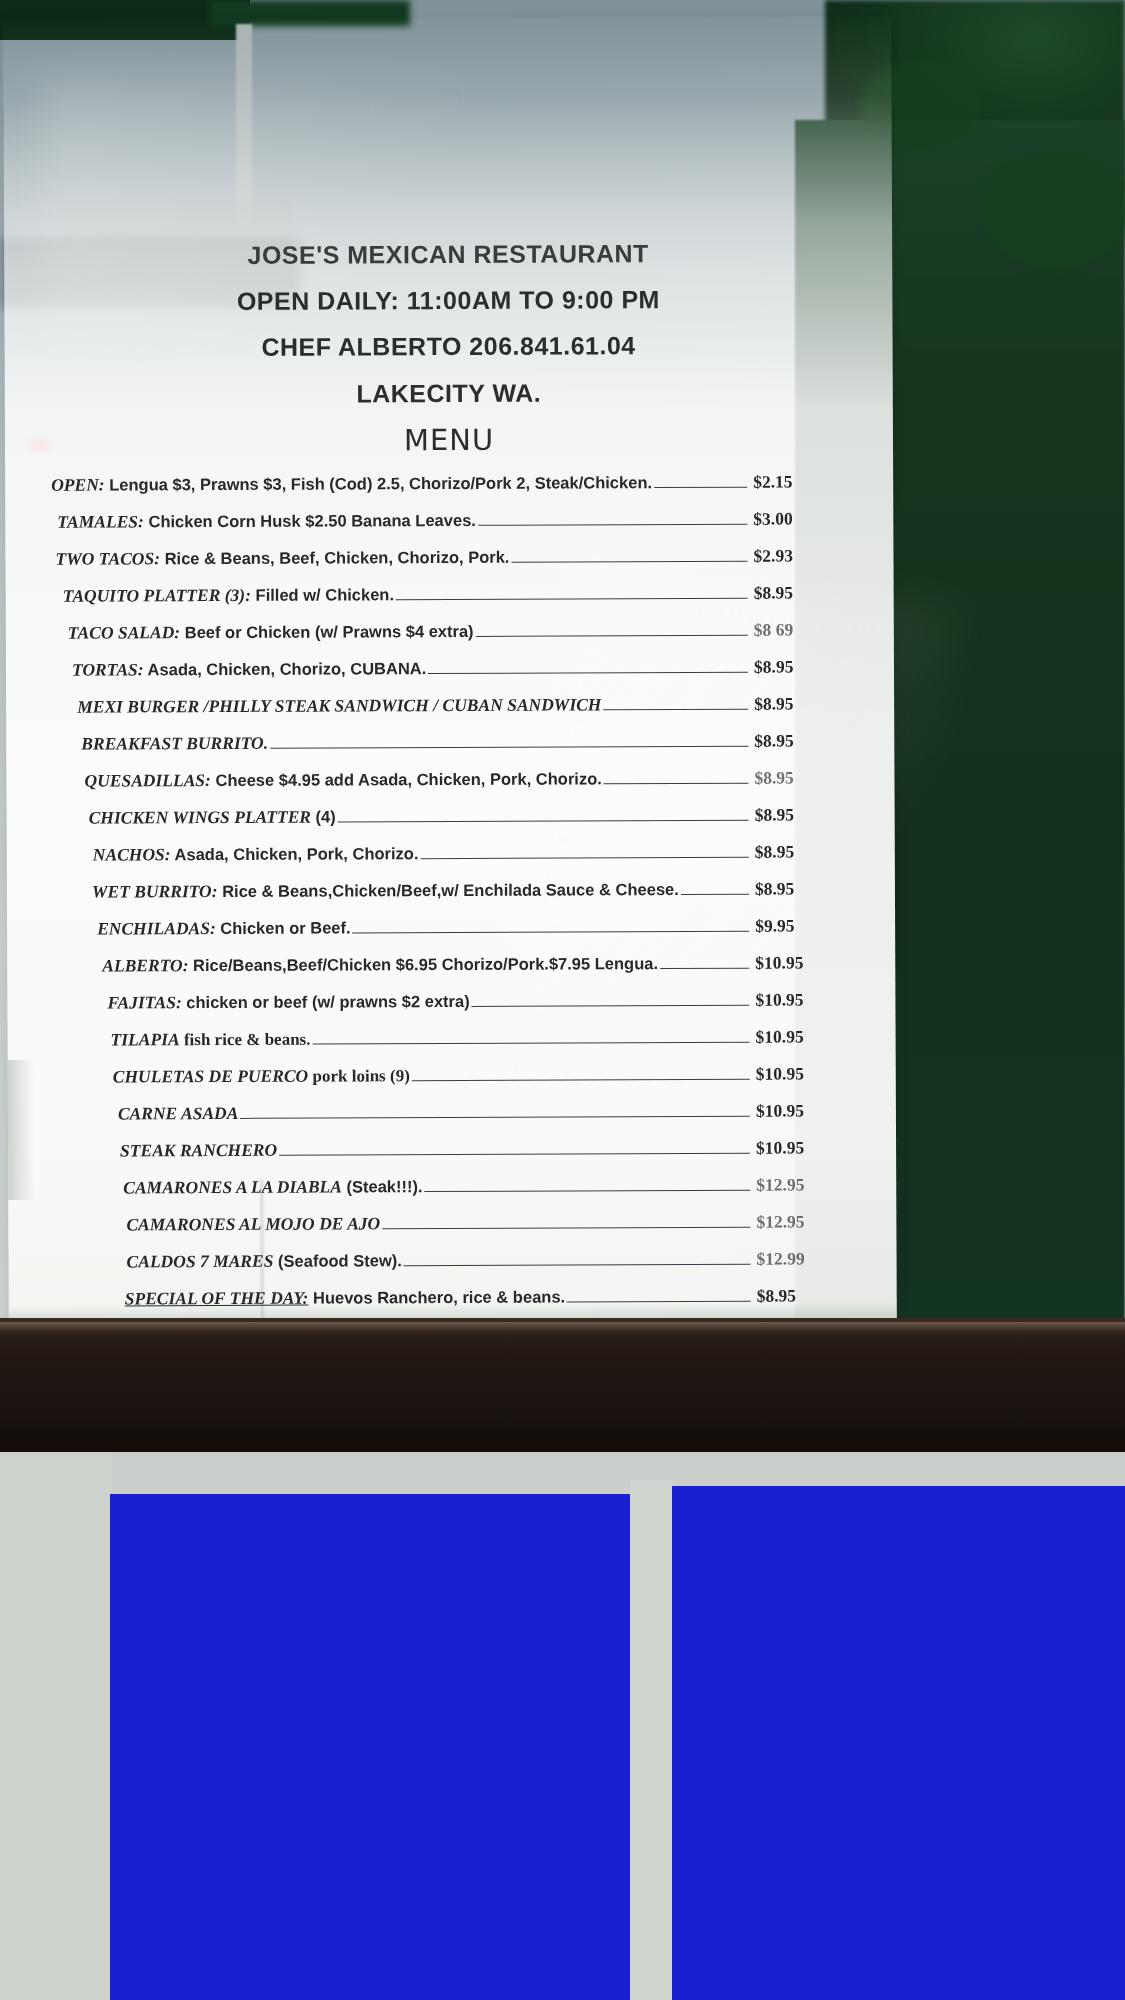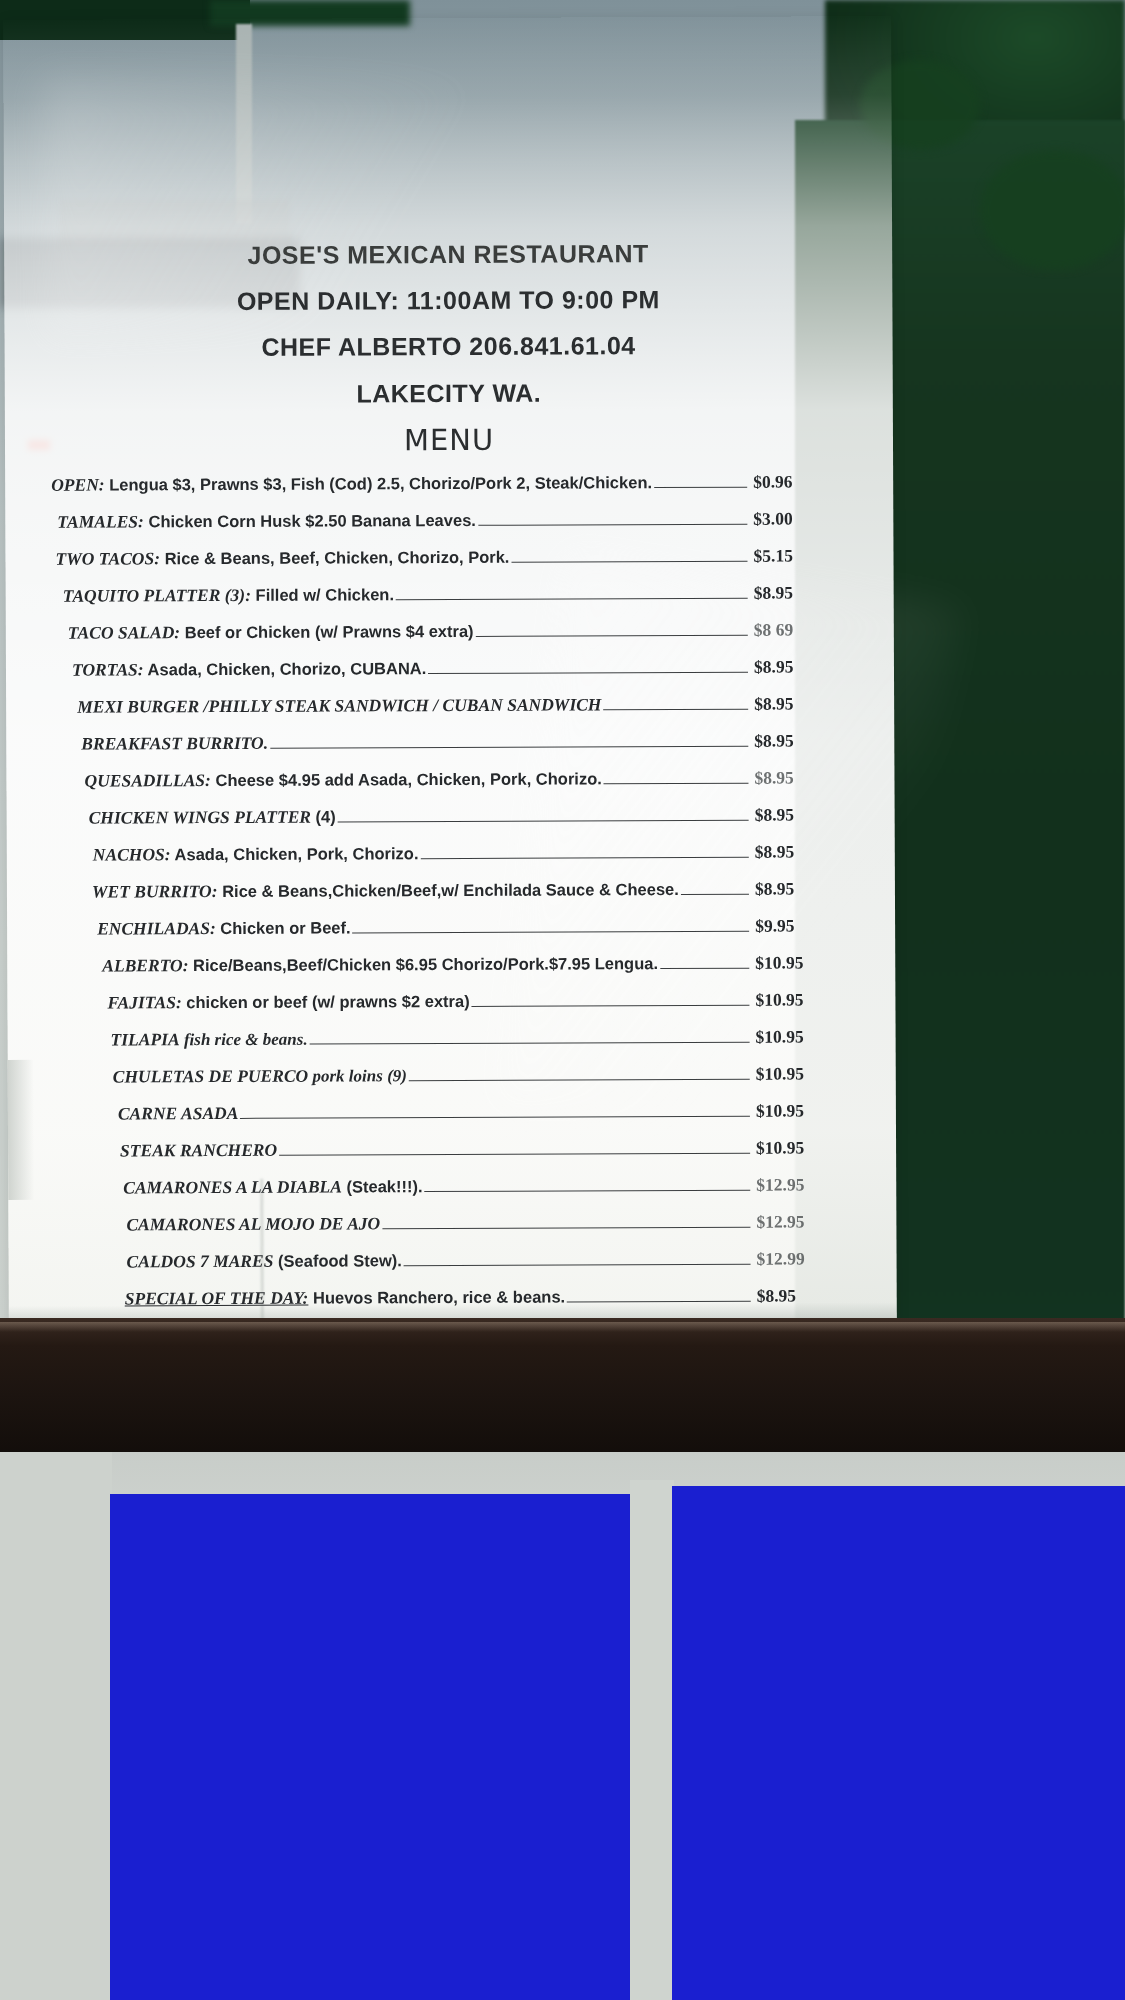--- a/index.html
+++ b/index.html
@@ -226,21 +226,20 @@
     font-style: italic;
   }
   .row-label .nm-ul { text-decoration: underline; margin-top: 44px; }
   .row-label .ds {
     font-weight: bold;
     font-style: normal;
     font-family: "Liberation Sans", sans-serif;
     font-size: 16.5px;
   }
   .row-label .ds-it {
-    font-style: italic;
     font-weight: bold;
     font-family: "Liberation Serif", serif;
     font-size: 17px;
   }
   .leader {
     flex: 1 1 auto;
     border-bottom: 1.4px solid #3a3d3f;
     margin: 0 6px 5px 2px;
     min-width: 12px;
   }
@@ -314,33 +313,33 @@
       <div class="hdr hdr-2">OPEN DAILY: 11:00AM TO 9:00 PM</div>
       <div class="hdr hdr-3">CHEF ALBERTO 206.841.61.04</div>
       <div class="hdr hdr-4">LAKECITY WA.</div>
       <div class="hdr-menu">MENU</div>
 
       <div class="rows">
 
         <div class="row r0">
           <span class="row-label"><span class="nm">OPEN:</span><span class="ds"> Lengua $3, Prawns $3, Fish (Cod) 2.5, Chorizo/Pork 2, Steak/Chicken.</span></span>
           <span class="leader"></span>
-          <span class="price">$0.96</span>
+          <span class="price">$2.15</span>
         </div>
 
         <div class="row r1">
           <span class="row-label"><span class="nm">TAMALES:</span><span class="ds"> Chicken Corn Husk $2.50 Banana Leaves.</span></span>
           <span class="leader"></span>
           <span class="price">$3.00</span>
         </div>
 
         <div class="row r2">
           <span class="row-label"><span class="nm">TWO TACOS:</span><span class="ds"> Rice &amp; Beans, Beef, Chicken, Chorizo, Pork.</span></span>
           <span class="leader"></span>
-          <span class="price">$5.15</span>
+          <span class="price">$2.93</span>
         </div>
 
         <div class="row r3">
           <span class="row-label"><span class="nm">TAQUITO PLATTER (3):</span><span class="ds"> Filled w/ Chicken.</span></span>
           <span class="leader"></span>
           <span class="price">$8.95</span>
         </div>
 
         <div class="row r4">
           <span class="row-label"><span class="nm">TACO SALAD:</span><span class="ds"> Beef or Chicken (w/ Prawns $4 extra)</span></span>

